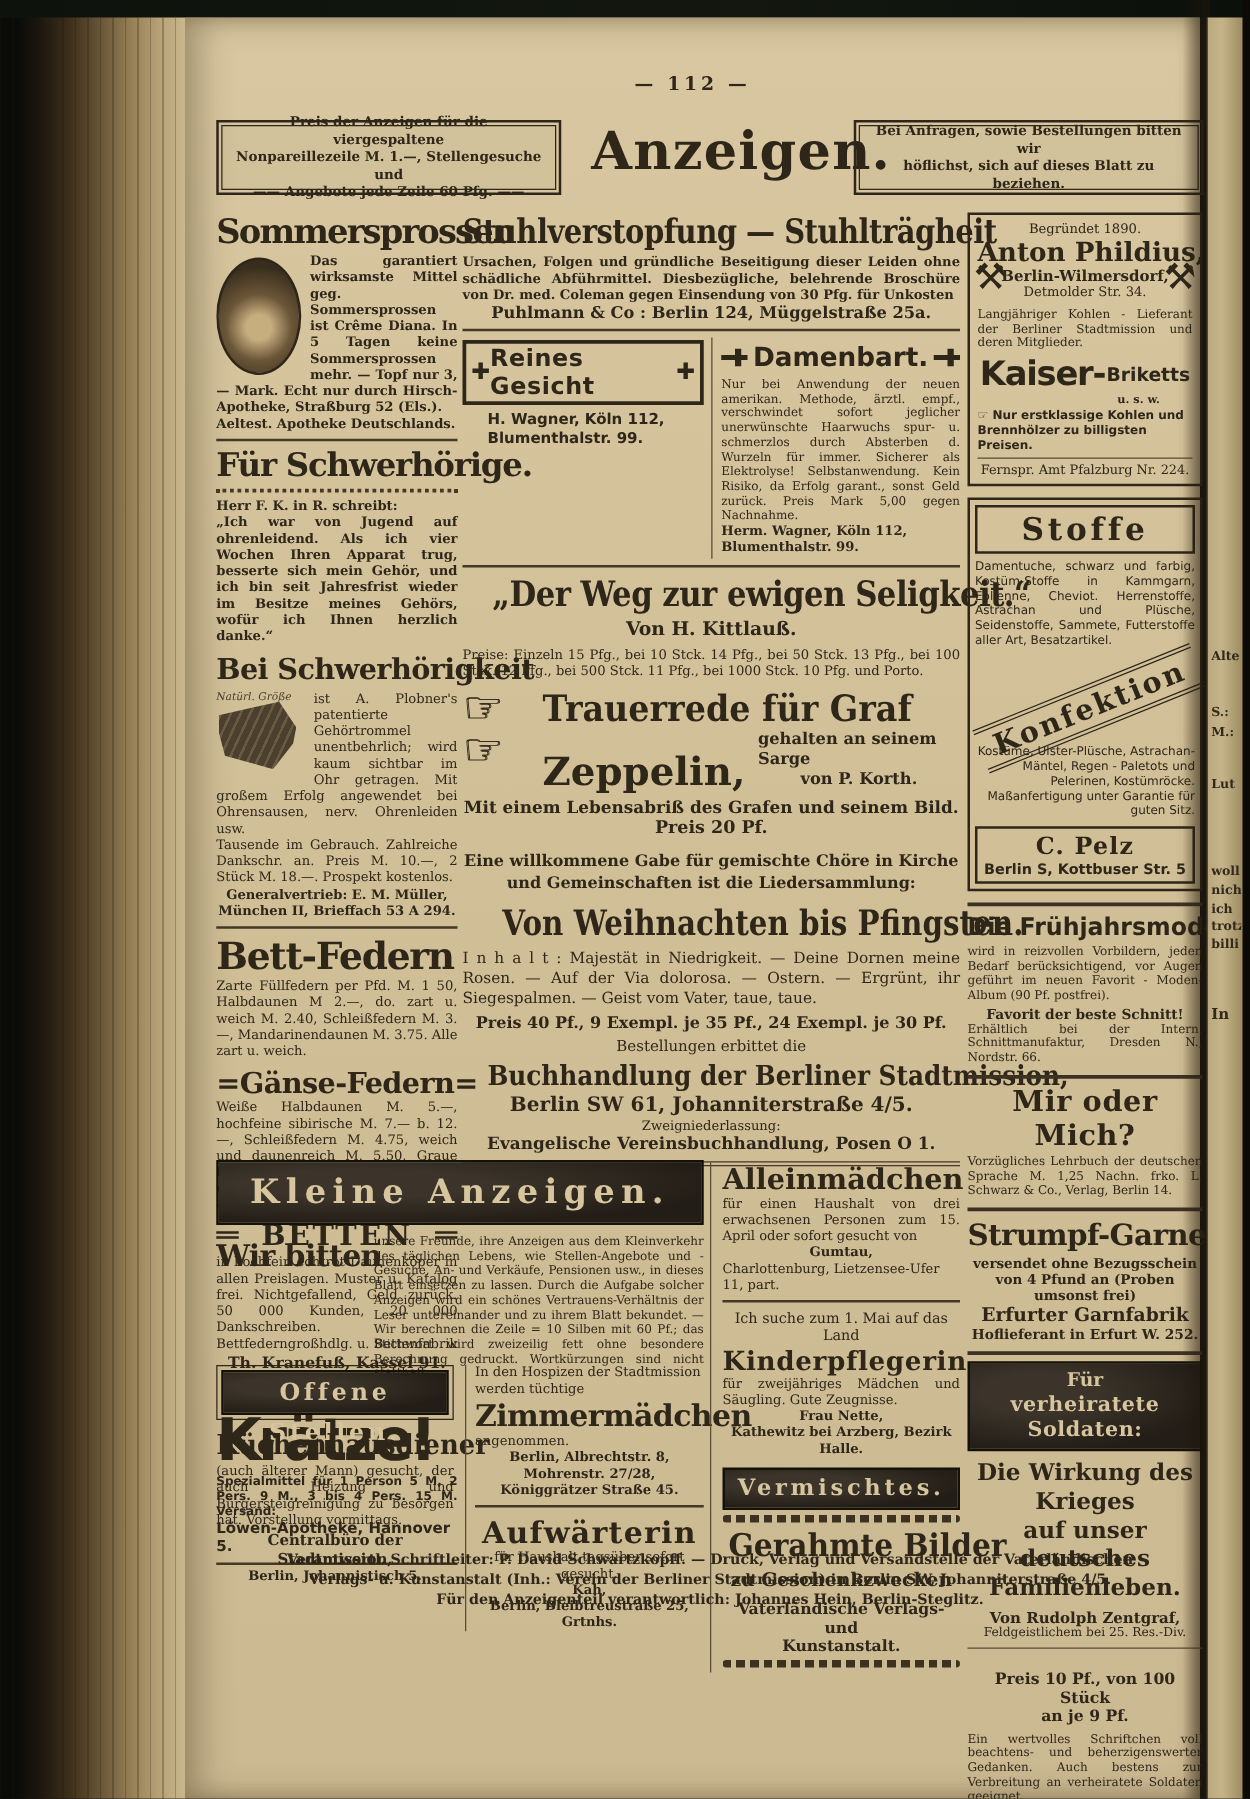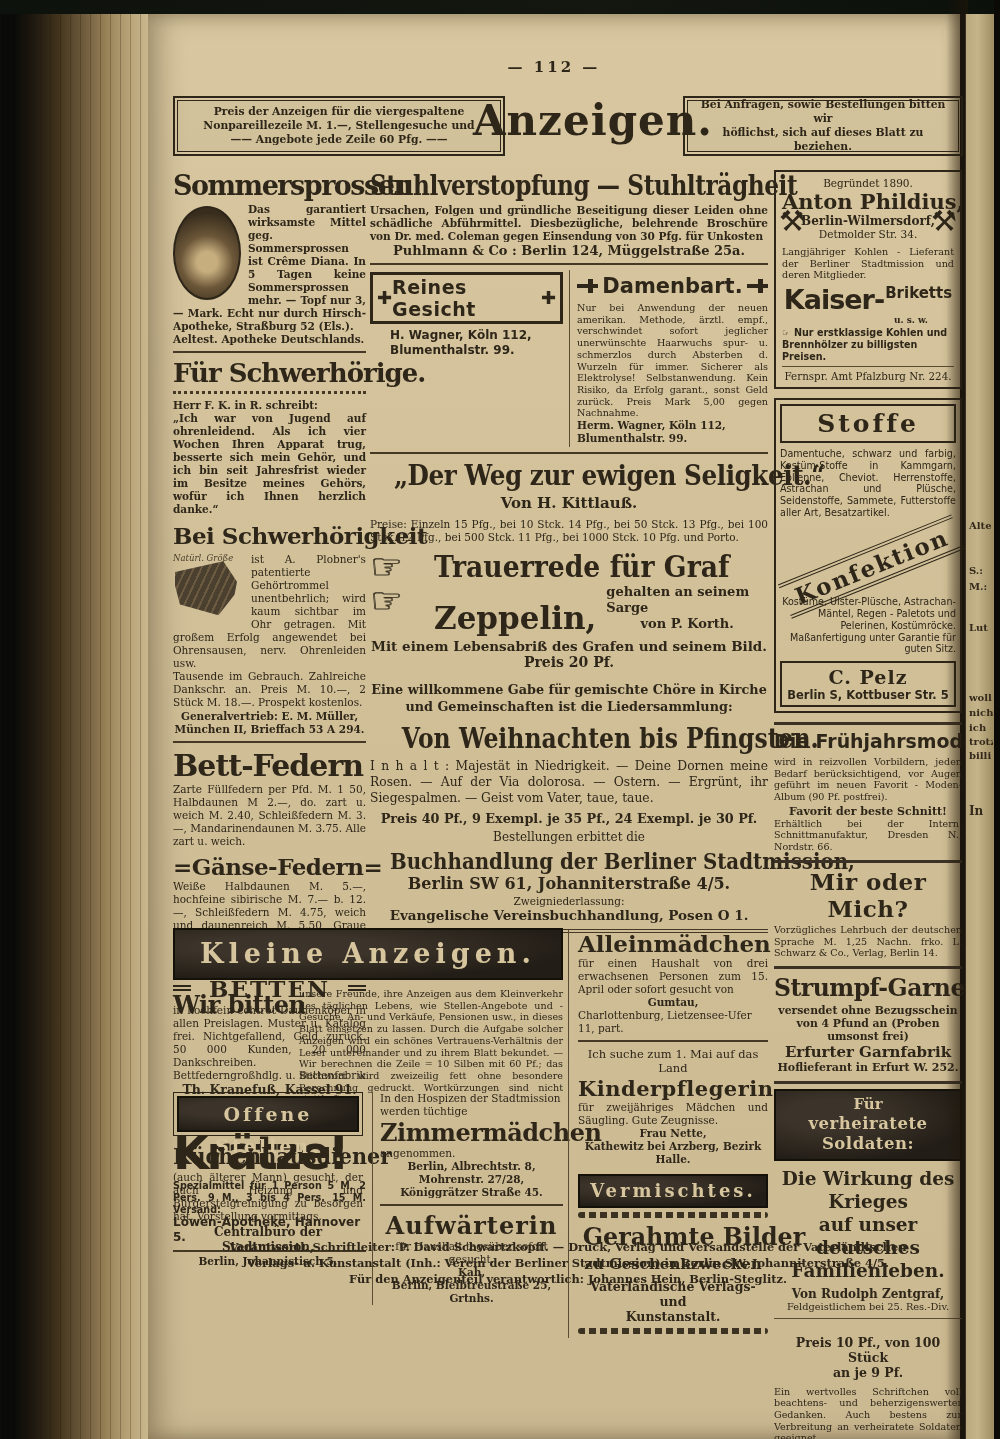--- a/index.html
+++ b/index.html
@@ -99,21 +99,21 @@
   .h-aufw{font-size:24px;font-weight:bold;text-align:center;letter-spacing:1px;}
   .h-allein{font-size:23px;font-weight:bold;text-align:center;}
   .h-kinder{font-size:21px;font-weight:bold;text-align:center;letter-spacing:.5px;}
   .verm-banner{height:30px;line-height:30px;font-size:18px;font-weight:bold;letter-spacing:3px;margin:8px 0 4px;}
   .orn{height:6px;margin:4px 0;background:repeating-linear-gradient(90deg,#3c3222 0 7px,transparent 7px 11px);border-radius:3px;}
   .h-bilder{font-size:25px;font-weight:bold;text-align:center;white-space:nowrap;transform:scaleX(.95);transform-origin:center;margin-top:4px;}
   
   .rbox{border:2px solid #2e2619;padding:5px 6px;margin-bottom:9px;position:relative;box-sizing:border-box;}
   .hammer{position:absolute;font-size:29px;top:32px;}
   .h-phildius{font-size:21px;font-weight:bold;white-space:nowrap;text-align:center;}
-  .kaiser-line{display:flex;align-items:flex-start;justify-content:center;gap:1px;margin-top:3px;}
+  .kaiser-line{display:flex;align-items:center;justify-content:center;gap:1px;margin-top:3px;}
   .h-kaiser{font-family:"DejaVu Sans",sans-serif;font-size:27px;font-weight:bold;letter-spacing:-1px;}
   .h-brik{font-family:"DejaVu Sans",sans-serif;font-size:15px;font-weight:bold;}
   .usw{font-size:9px;font-weight:bold;text-align:right;margin-right:26px;}
   .sbox{border:2px solid #2e2619;padding:3px 5px;margin-bottom:5px;box-sizing:border-box;}
   .h-stoffe{font-size:25px;font-weight:bold;text-align:center;letter-spacing:3px;}
   .konf-zone{position:relative;height:78px;}
   .konf{position:absolute;left:-2px;top:30px;transform:rotate(-22deg);font-size:23px;font-weight:bold;letter-spacing:2px;
     border-top:4px double #2e2619;border-bottom:4px double #2e2619;padding:1px 12px;}
   .h-pelz{font-size:19px;font-weight:bold;text-align:center;letter-spacing:1px;}
   .rsec{border-top:3px solid #3b3124;padding-top:5px;margin-top:7px;}
@@ -129,21 +129,21 @@
 <body>
 
 <div class="topbar"></div>
 <div class="spine"></div>
 
 <div class="page">
 
   <div id="pageno">— 112 —</div>
 
   <div id="hdr">
-    <div class="hbox" style="left:4px;width:324px;">
+    <div class="hbox" style="left:4px;width:268px;">
       <div class="hl">Preis der Anzeigen für die viergespaltene</div>
       <div class="hl">Nonpareillezeile M. 1.—, Stellengesuche und</div>
       <div class="hl">—— Angebote jede Zeile 60 Pfg. ——</div>
     </div>
     <div id="hdr-title">Anzeigen.</div>
     <div class="hbox" style="right:4px;width:272px;">
       <div class="hl">Bei Anfragen, sowie Bestellungen bitten wir</div>
       <div class="hl">höflichst, sich auf dieses Blatt zu beziehen.</div>
     </div>
   </div>

